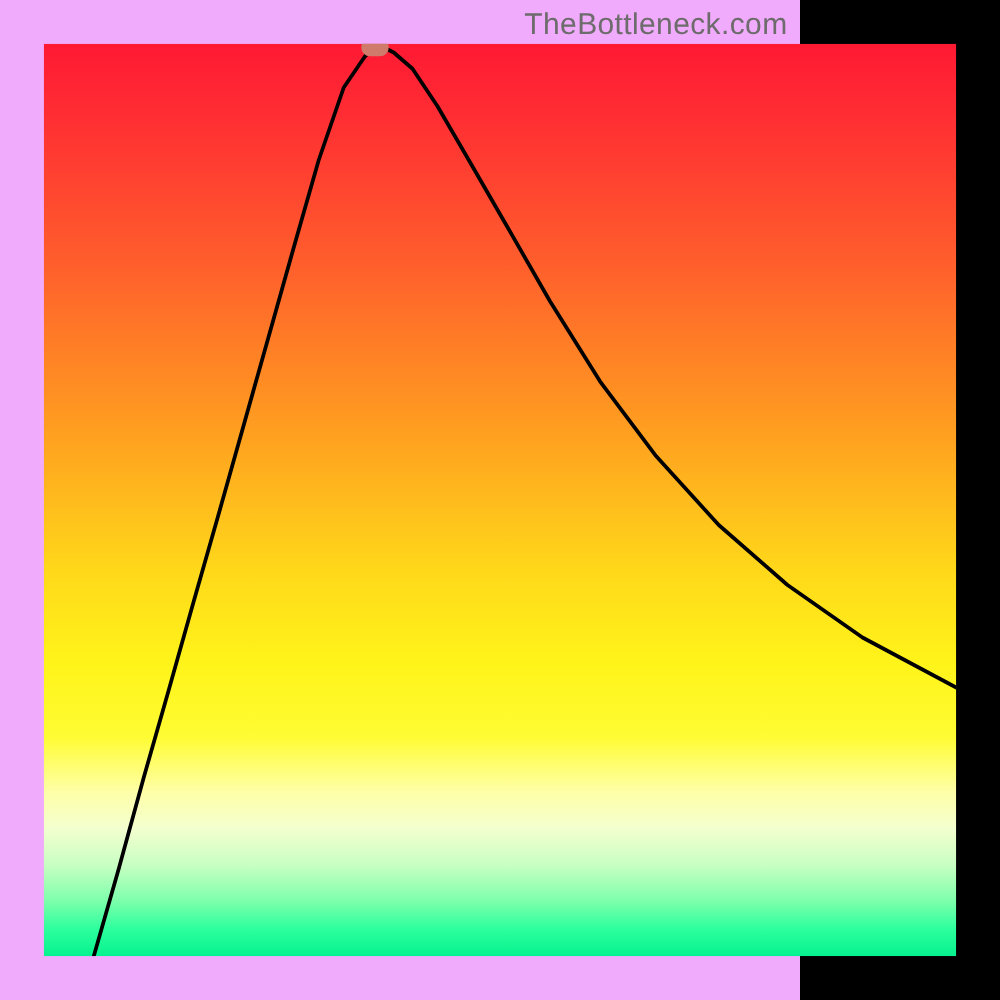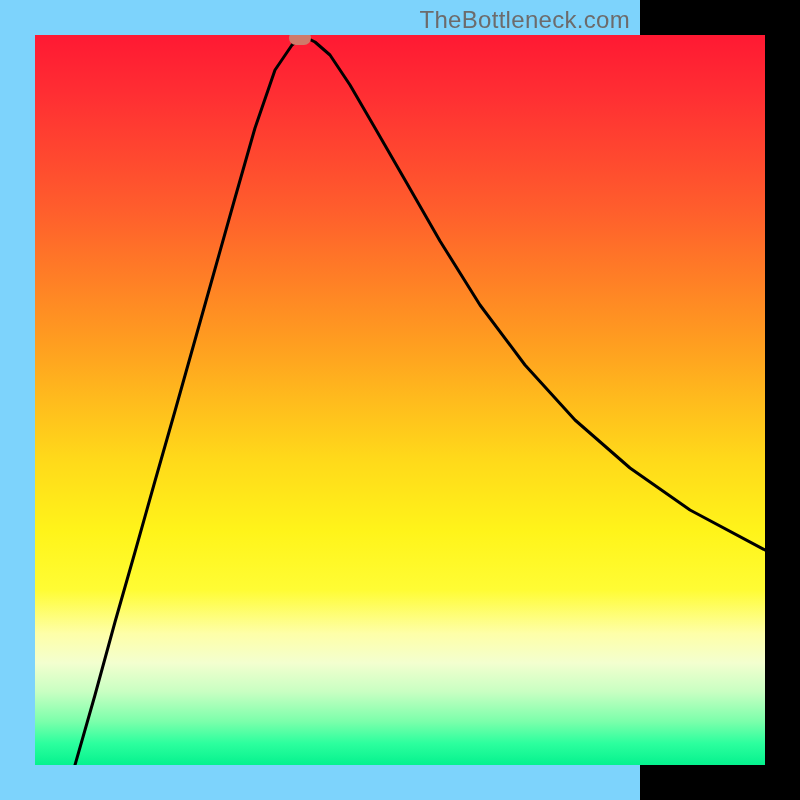--- a/index.html
+++ b/index.html
@@ -10,21 +10,21 @@
     background: #000;
     overflow: hidden;
     font-family: Arial, Helvetica, sans-serif;
   }
   .frame {
     position: absolute;
     left: 0;
     top: 0;
     width: 640px;
     height: 800px;
-    background: #7dd3fc;
+    background: #f0abfc;
   }
   .plot-area {
     position: absolute;
     left: 35px;
     top: 35px;
     width: 730px;
     height: 730px;
     overflow: hidden;
   }
   .gradient-bg {

